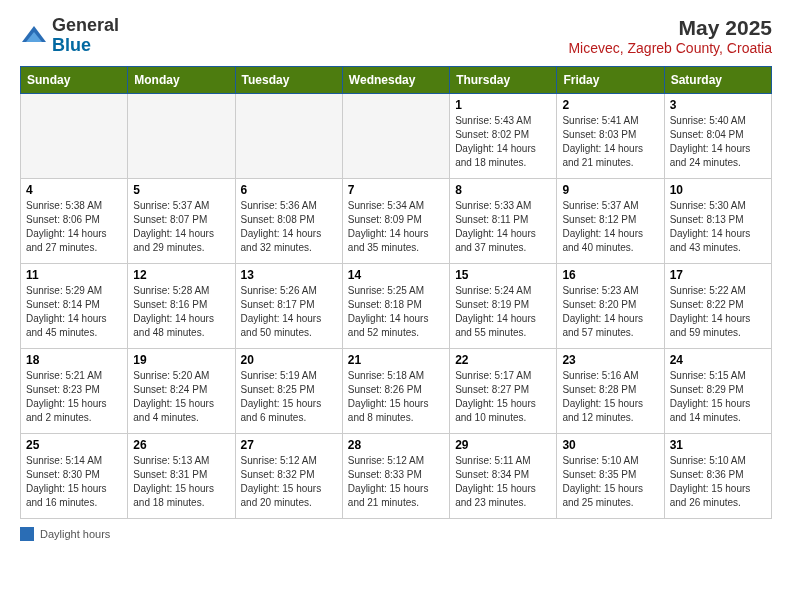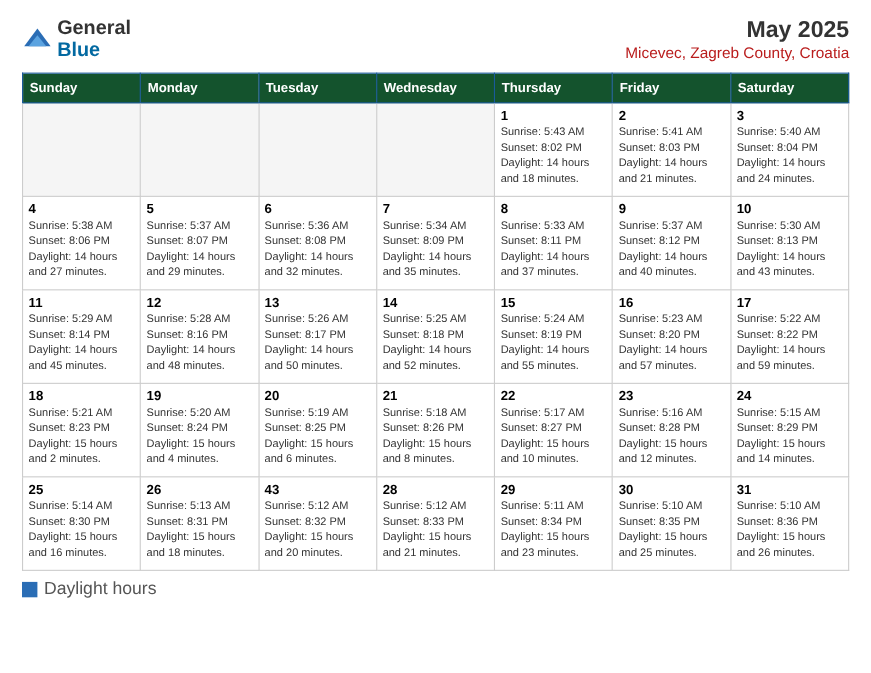--- a/index.html
+++ b/index.html
@@ -43,21 +43,21 @@
     .location {
       font-size: 14px;
       color: #b91c1c;
     }
     .calendar {
       width: 100%;
       border-collapse: collapse;
       font-size: 11px;
     }
     .calendar th {
-      background: #14532d;
+      background: #4d7c0f;
       color: #fff;
       text-align: left;
       padding: 6px 6px;
       font-size: 12px;
       border: 1px solid #1a5a9a;
     }
     .calendar td {
       border: 1px solid #ccc;
       vertical-align: top;
       padding: 4px 5px;
@@ -73,21 +73,21 @@
       font-size: 12px;
       margin-bottom: 2px;
     }
     .day-info {
       font-size: 10px;
       color: #333;
       line-height: 1.4;
     }
     .legend {
       margin-top: 8px;
-      font-size: 16px;
+      font-size: 11px;
       color: #555;
       display: flex;
       align-items: center;
       gap: 6px;
     }
     .legend-box {
       width: 14px;
       height: 14px;
       background: #2a6db5;
       display: inline-block;
@@ -289,21 +289,21 @@
 Sunset: 8:30 PM
 Daylight: 15 hours and 16 minutes.</div>
         </td>
         <td>
           <div class="day-number">26</div>
           <div class="day-info">Sunrise: 5:13 AM
 Sunset: 8:31 PM
 Daylight: 15 hours and 18 minutes.</div>
         </td>
         <td>
-          <div class="day-number">43</div>
+          <div class="day-number">27</div>
           <div class="day-info">Sunrise: 5:12 AM
 Sunset: 8:32 PM
 Daylight: 15 hours and 20 minutes.</div>
         </td>
         <td>
           <div class="day-number">28</div>
           <div class="day-info">Sunrise: 5:12 AM
 Sunset: 8:33 PM
 Daylight: 15 hours and 21 minutes.</div>
         </td>

